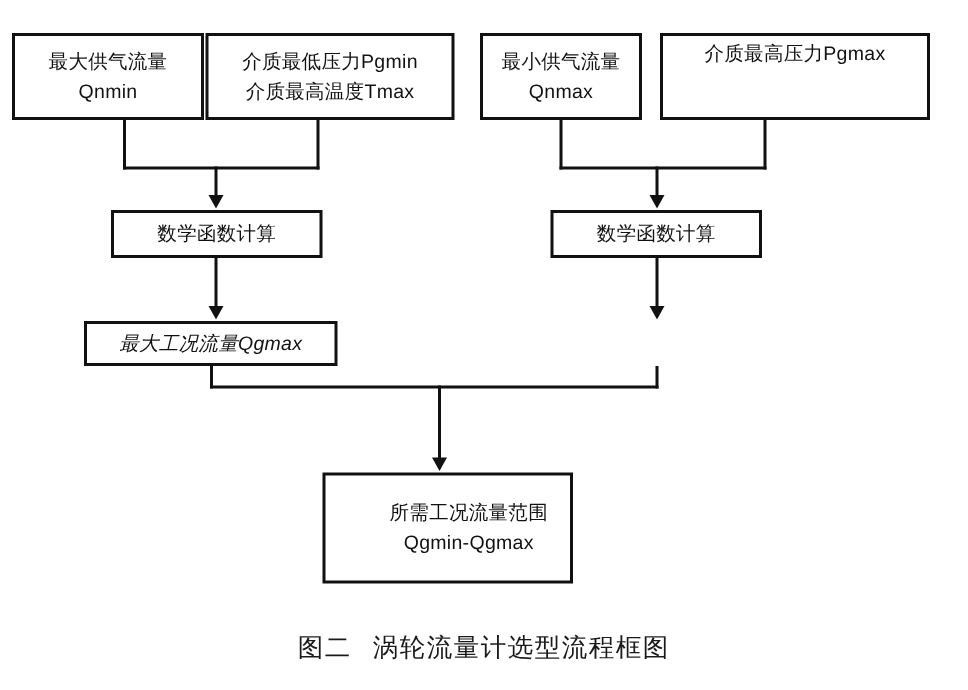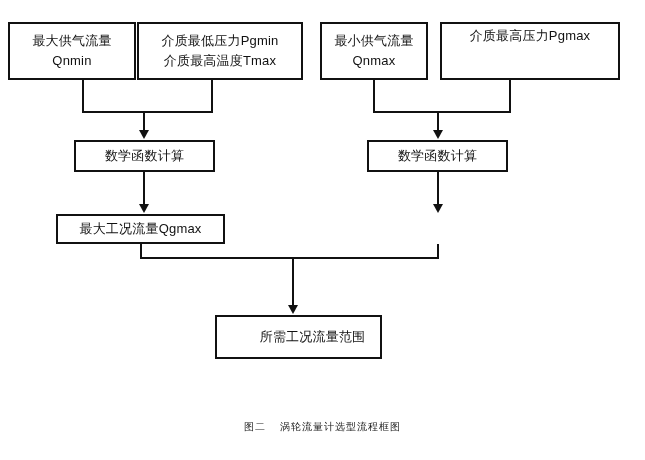--- a/index.html
+++ b/index.html
@@ -57,21 +57,21 @@
     height: 0;
     border-left: 5px solid transparent;
     border-right: 5px solid transparent;
     border-top: 9px solid #111111;
   }
   .caption {
     position: absolute;
     left: 0;
     width: 645px;
     text-align: center;
-    font-size: 10px;
+    font-size: 17px;
     color: #1a1a1a;
     letter-spacing: 1px;
   }
   .caption .cap-gap { display: inline-block; width: 14px; }
 </style>
 </head>
 <body>
 
 <div id="canvas">
 
@@ -113,32 +113,33 @@
   <div class="node single" style="left:367px; top:140px; width:141px; height:32px;">
     <span class="line-txt">数学函数计算</span>
   </div>
 
   <div class="vline" style="left:143px; top:172px; height:33px;"></div>
   <div class="arrowhead" style="left:139px; top:204px;"></div>
 
   <div class="vline" style="left:437px; top:172px; height:33px;"></div>
   <div class="arrowhead" style="left:433px; top:204px;"></div>
 
-  <div class="node single" style="left:56px; top:214px; width:169px; height:30px;">
+  <div class="node single" style="left:56px; top:214px; width:169px; height:30px;font-style:italic;">
     <span class="line-txt">最大工况流量Qgmax</span>
   </div>
 
 
   <div class="vline" style="left:140px; top:244px; height:15px;"></div>
   <div class="vline" style="left:437px; top:244px; height:15px;"></div>
   <div class="hline" style="left:140px; top:257px; width:299px;"></div>
   <div class="vline" style="left:292px; top:257px; height:50px;"></div>
   <div class="arrowhead" style="left:288px; top:305px;"></div>
 
-  <div class="node" style="left:215px; top:315px; width:167px; height:44px;padding-left:32px;">
+  <div class="node" style="left:215px; top:315px; width:167px; height:74px;padding-left:32px;">
     <span class="line-txt">所需工况流量范围</span>
+    <span class="line-txt">Qgmin-Qgmax</span>
   </div>
 
   <div class="caption" style="top:420px;">
     <span>图二</span><span class="cap-gap"></span><span>涡轮流量计选型流程框图</span>
   </div>
 
 </div>
 
 </body></html>

